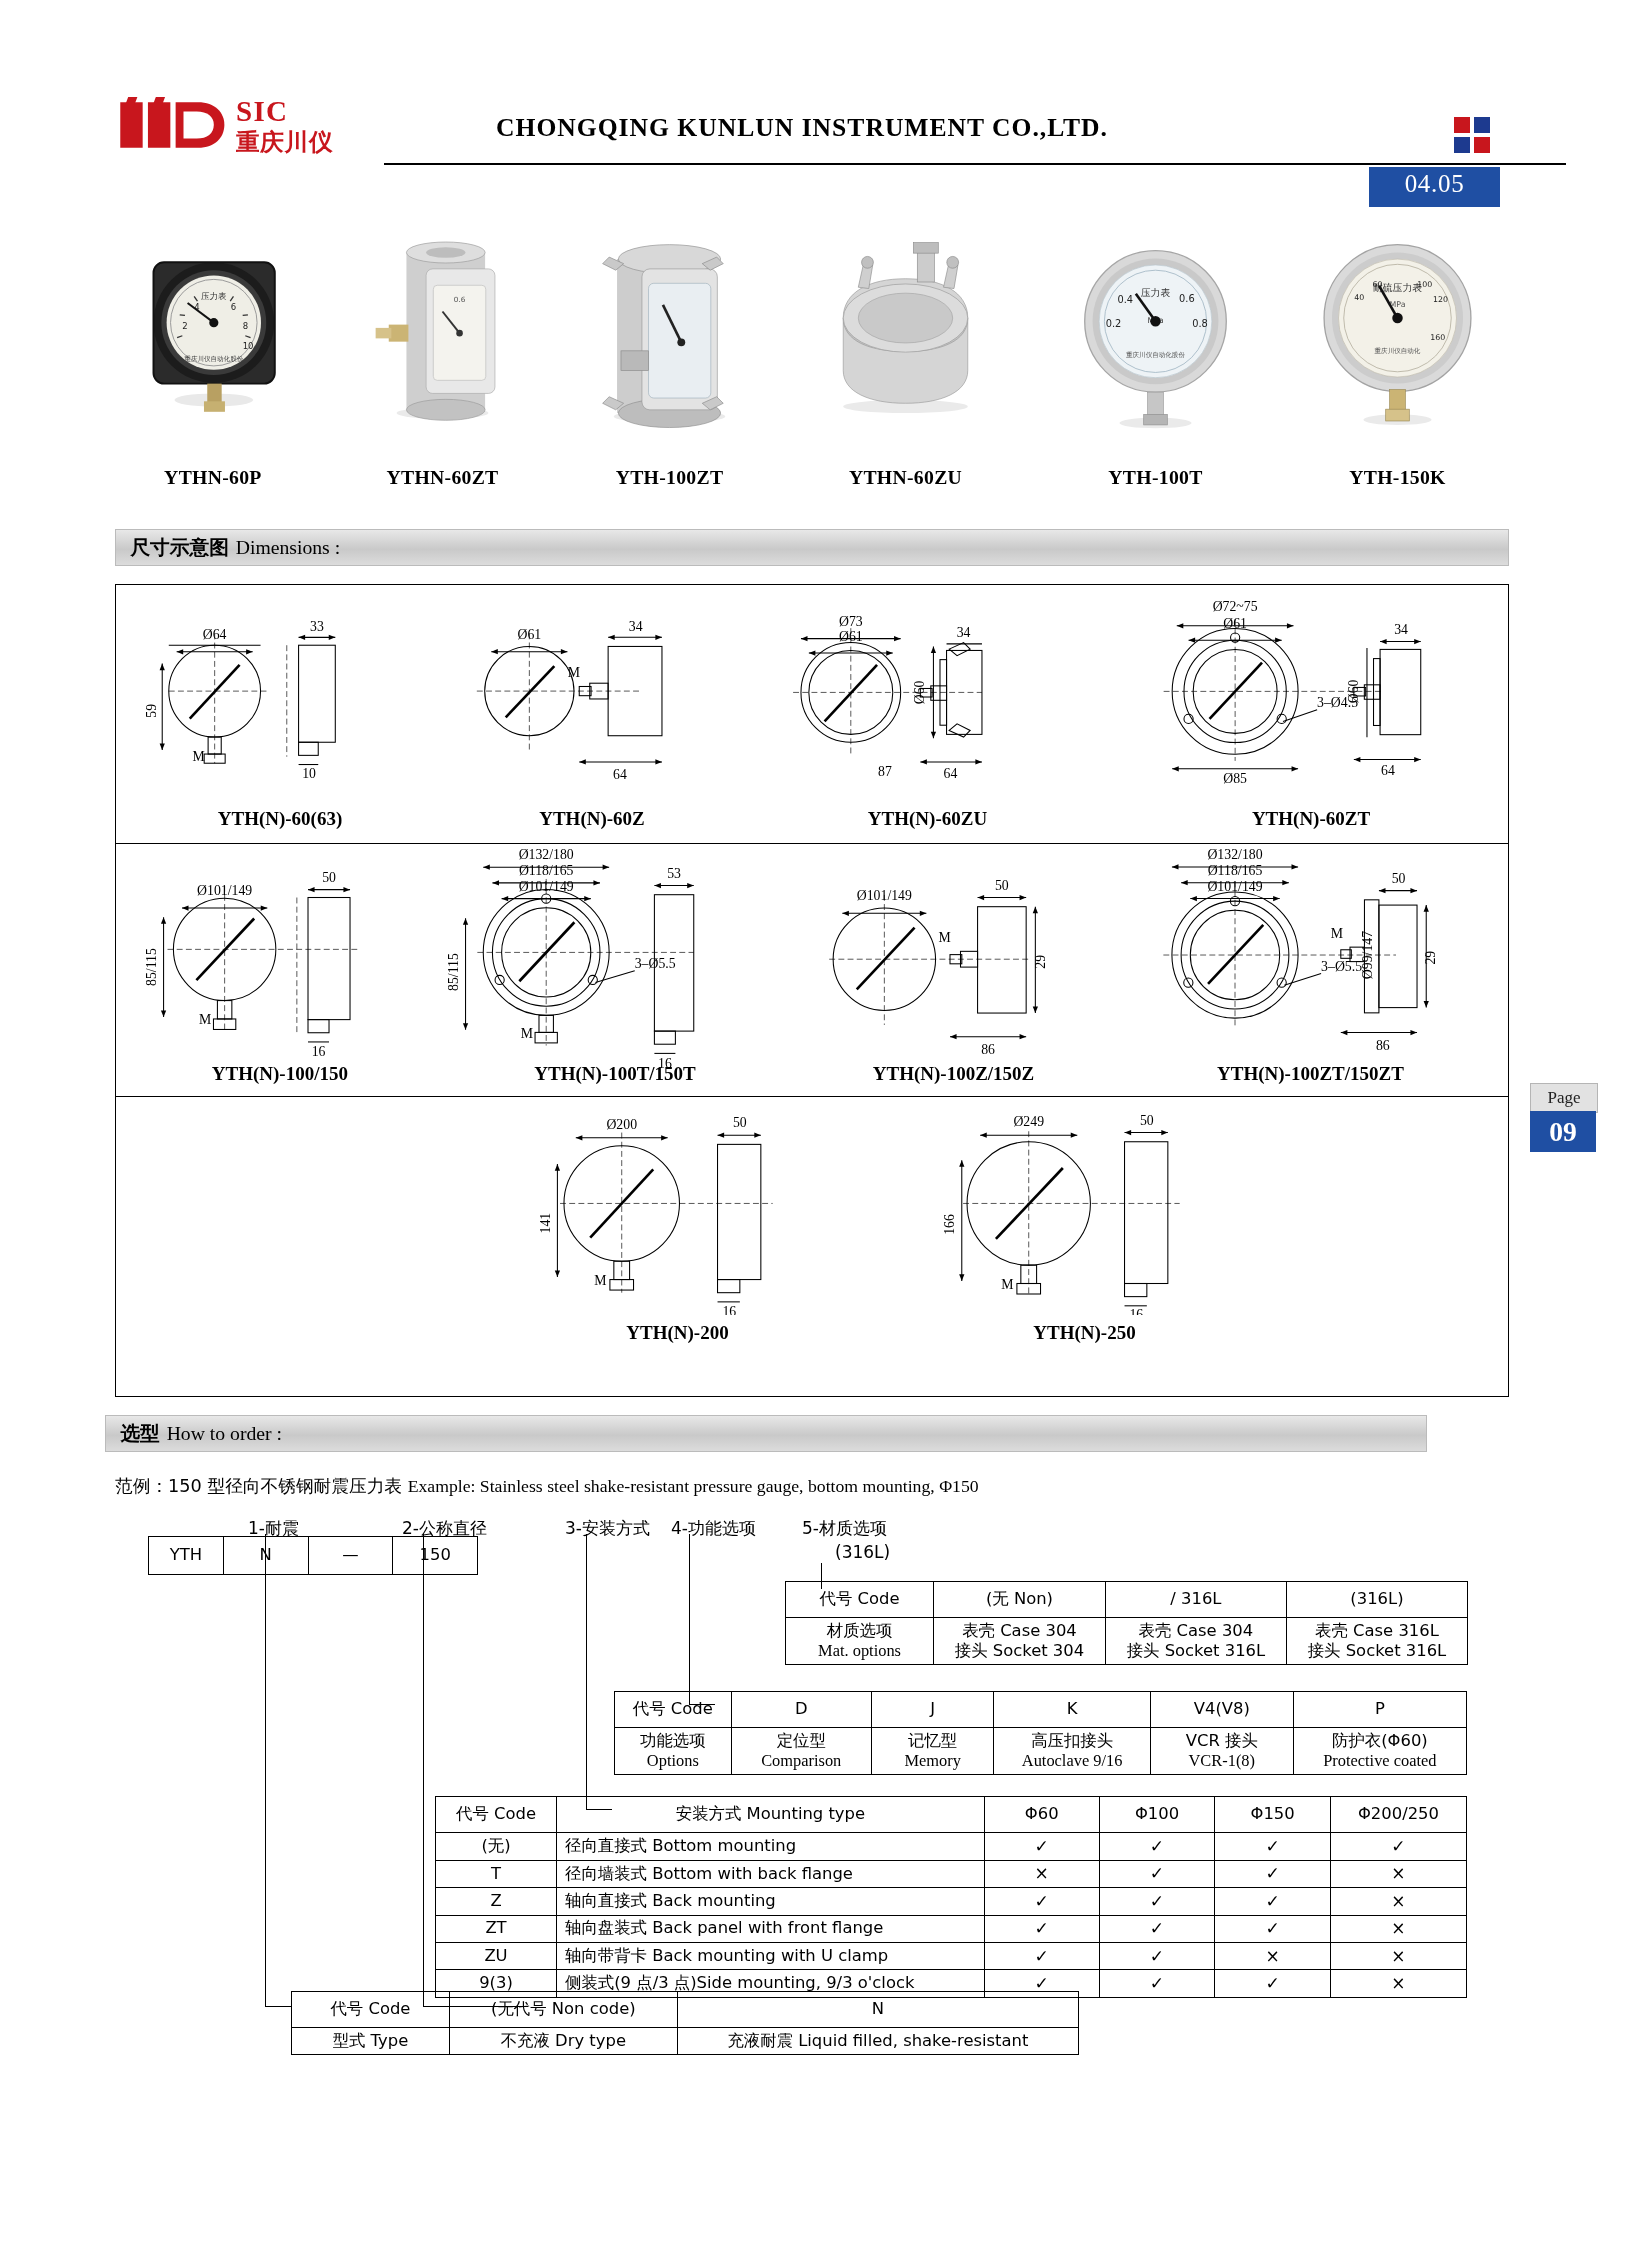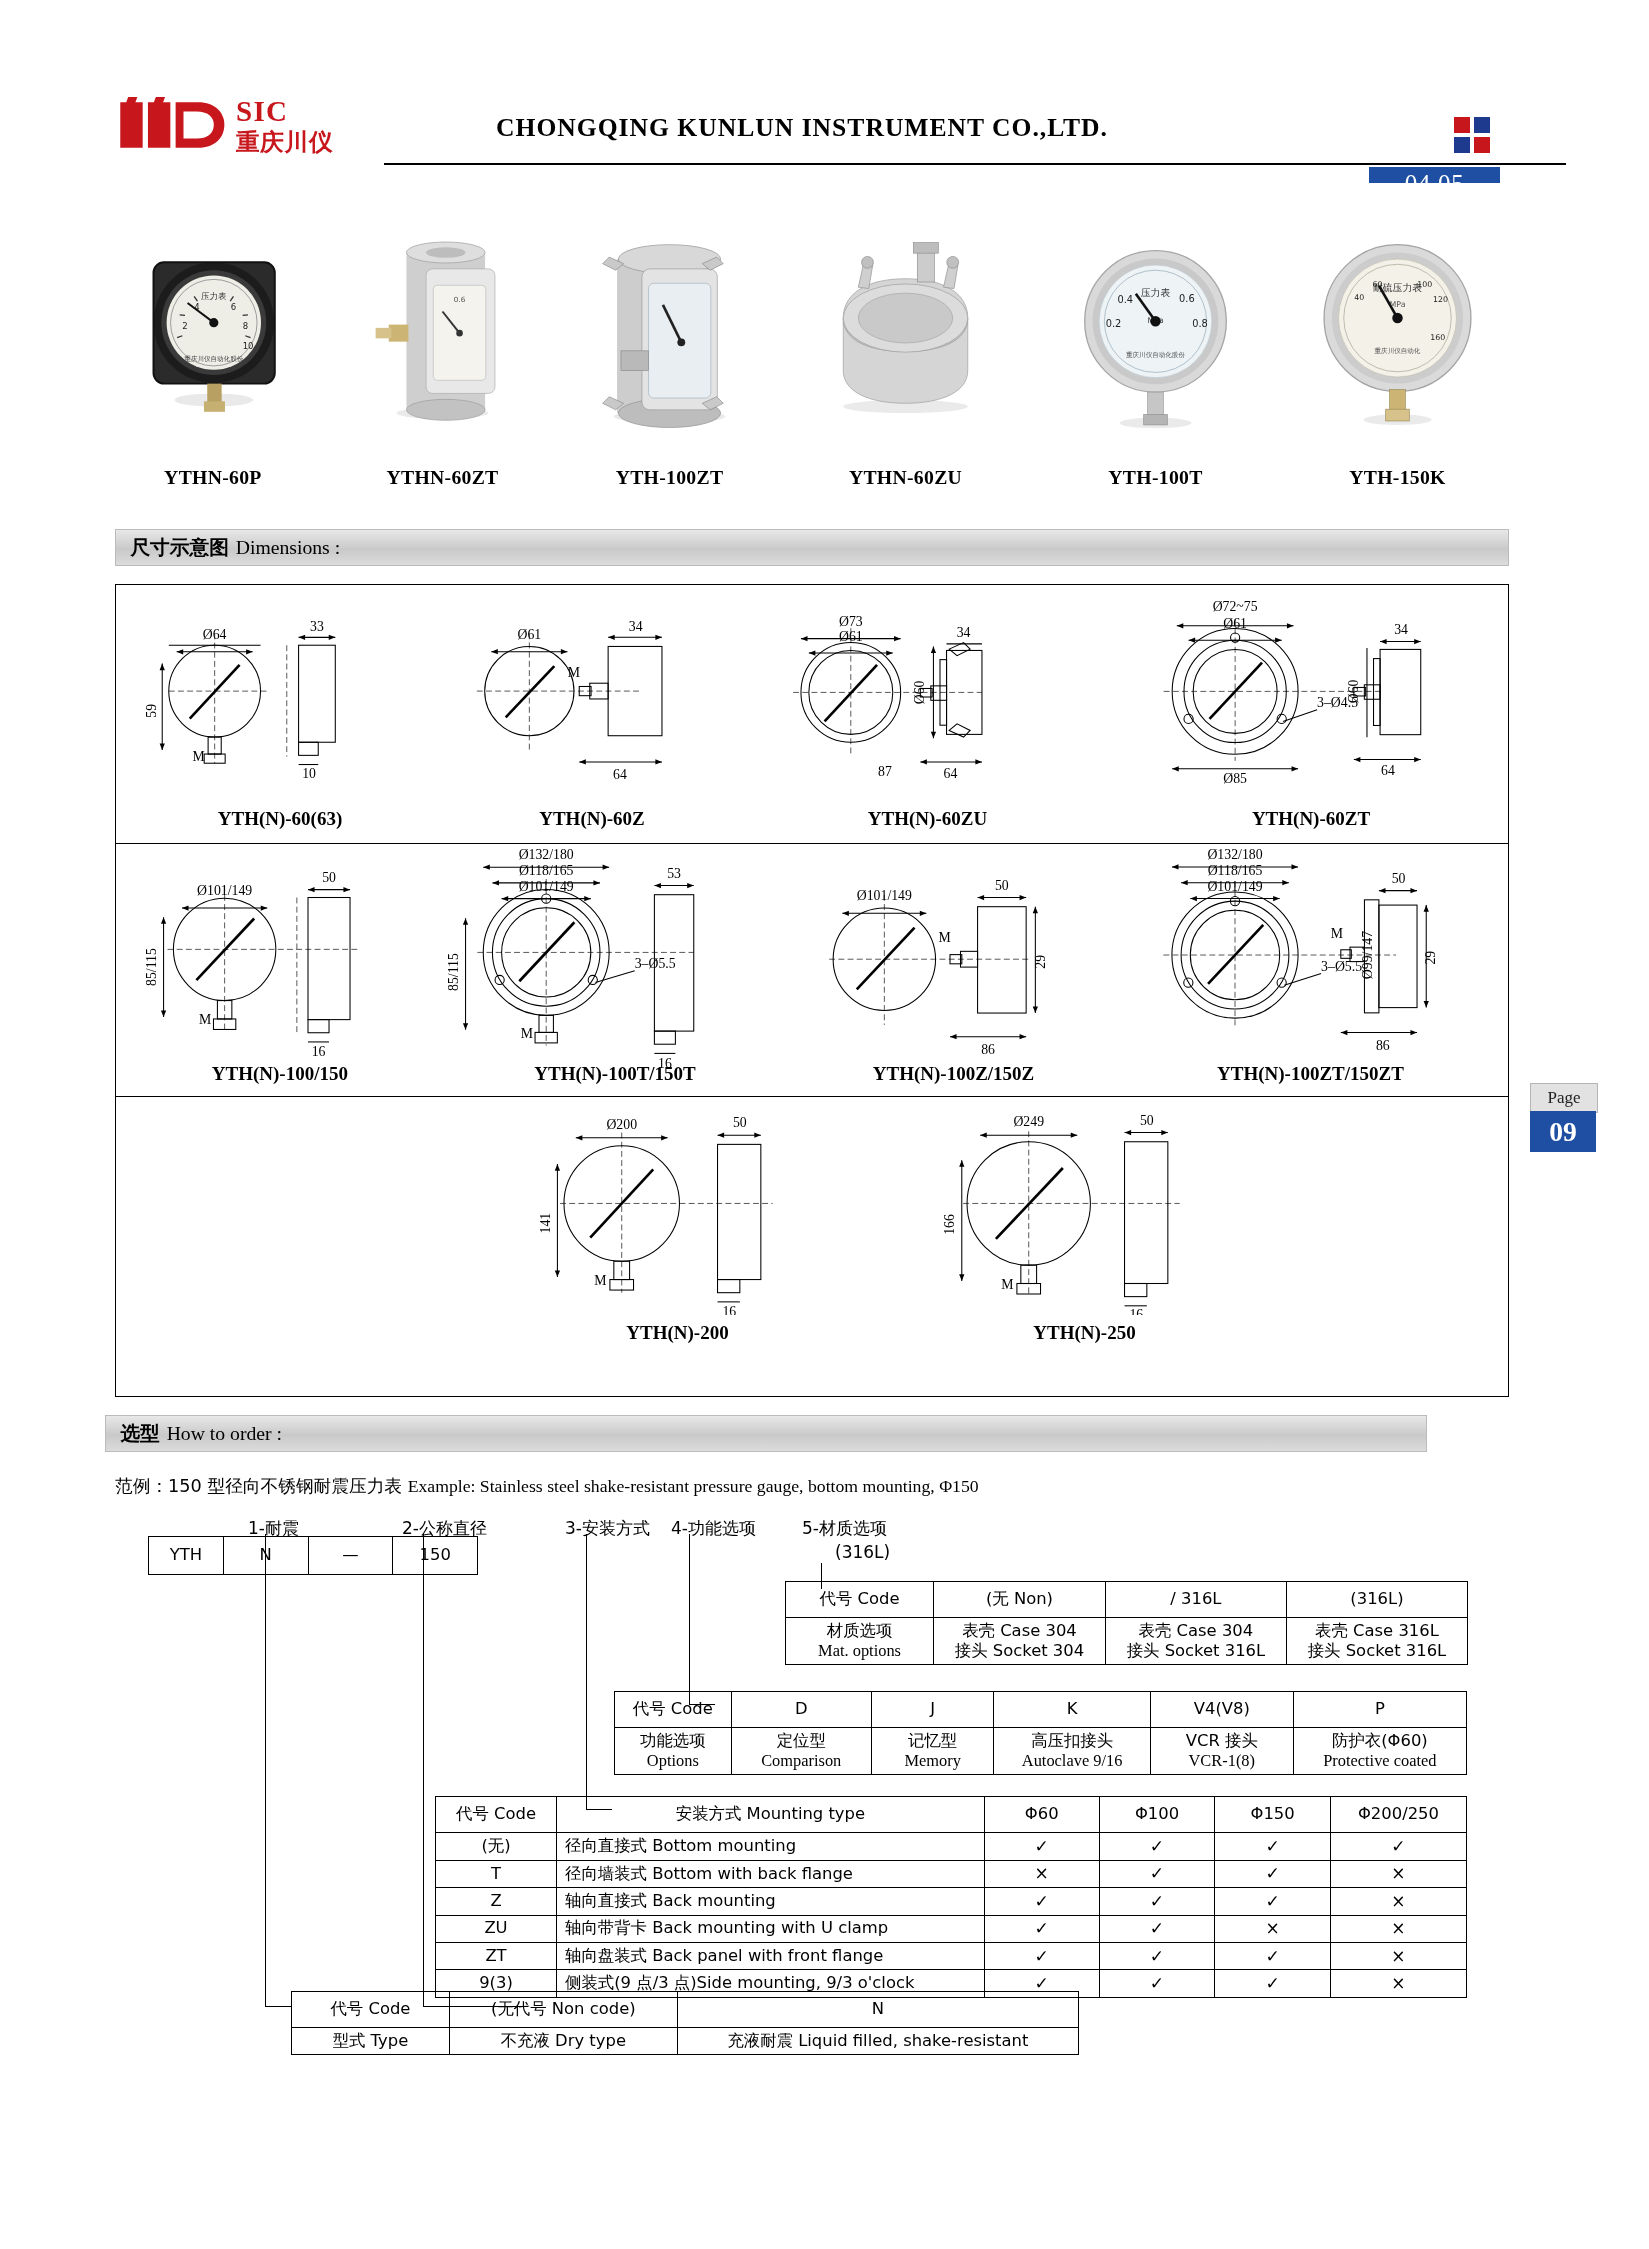--- a/index.html
+++ b/index.html
@@ -76,21 +76,21 @@
     left: 1454px; top: 117px;
     width: 38px; height: 38px;
   }
   .sq { position:absolute; width:16.4px; height:16.4px; }
   .sq.r { background:#c8161d; }
   .sq.b { background:#1d3a8f; }
 
   .code-badge {
     position: absolute;
     left: 1369px; top: 167px;
-    width: 131px; height: 16px;
+    width: 131px; height: 40px;
     background: #1f4fa3;
     color: #fff;
     font-family: "Liberation Serif", serif;
     font-size: 25px;
     text-align: center;
     line-height: 34px;
     letter-spacing: 0.7px;
   }
 
   
@@ -879,33 +879,33 @@
     </tr>
     <tr>
       <td>Z</td>
       <td class="lft">轴向直接式 Back mounting</td>
       <td class="chk">✓</td>
       <td class="chk">✓</td>
       <td class="chk">✓</td>
       <td class="chk">×</td>
     </tr>
     <tr>
+      <td>ZT</td>
+      <td class="lft">轴向盘装式 Back panel with front flange</td>
+      <td class="chk">✓</td>
+      <td class="chk">✓</td>
+      <td class="chk">✓</td>
+      <td class="chk">×</td>
+    </tr>
+    <tr>
       <td>ZU</td>
       <td class="lft">轴向带背卡 Back mounting with U clamp</td>
       <td class="chk">✓</td>
       <td class="chk">✓</td>
       <td class="chk">×</td>
-      <td class="chk">×</td>
-    </tr>
-    <tr>
-      <td>ZT</td>
-      <td class="lft">轴向盘装式 Back panel with front flange</td>
-      <td class="chk">✓</td>
-      <td class="chk">✓</td>
-      <td class="chk">✓</td>
       <td class="chk">×</td>
     </tr>
     <tr>
       <td>9(3)</td>
       <td class="lft">侧装式(9 点/3 点)Side mounting, 9/3 o'clock</td>
       <td class="chk">✓</td>
       <td class="chk">✓</td>
       <td class="chk">✓</td>
       <td class="chk">×</td>
     </tr>

